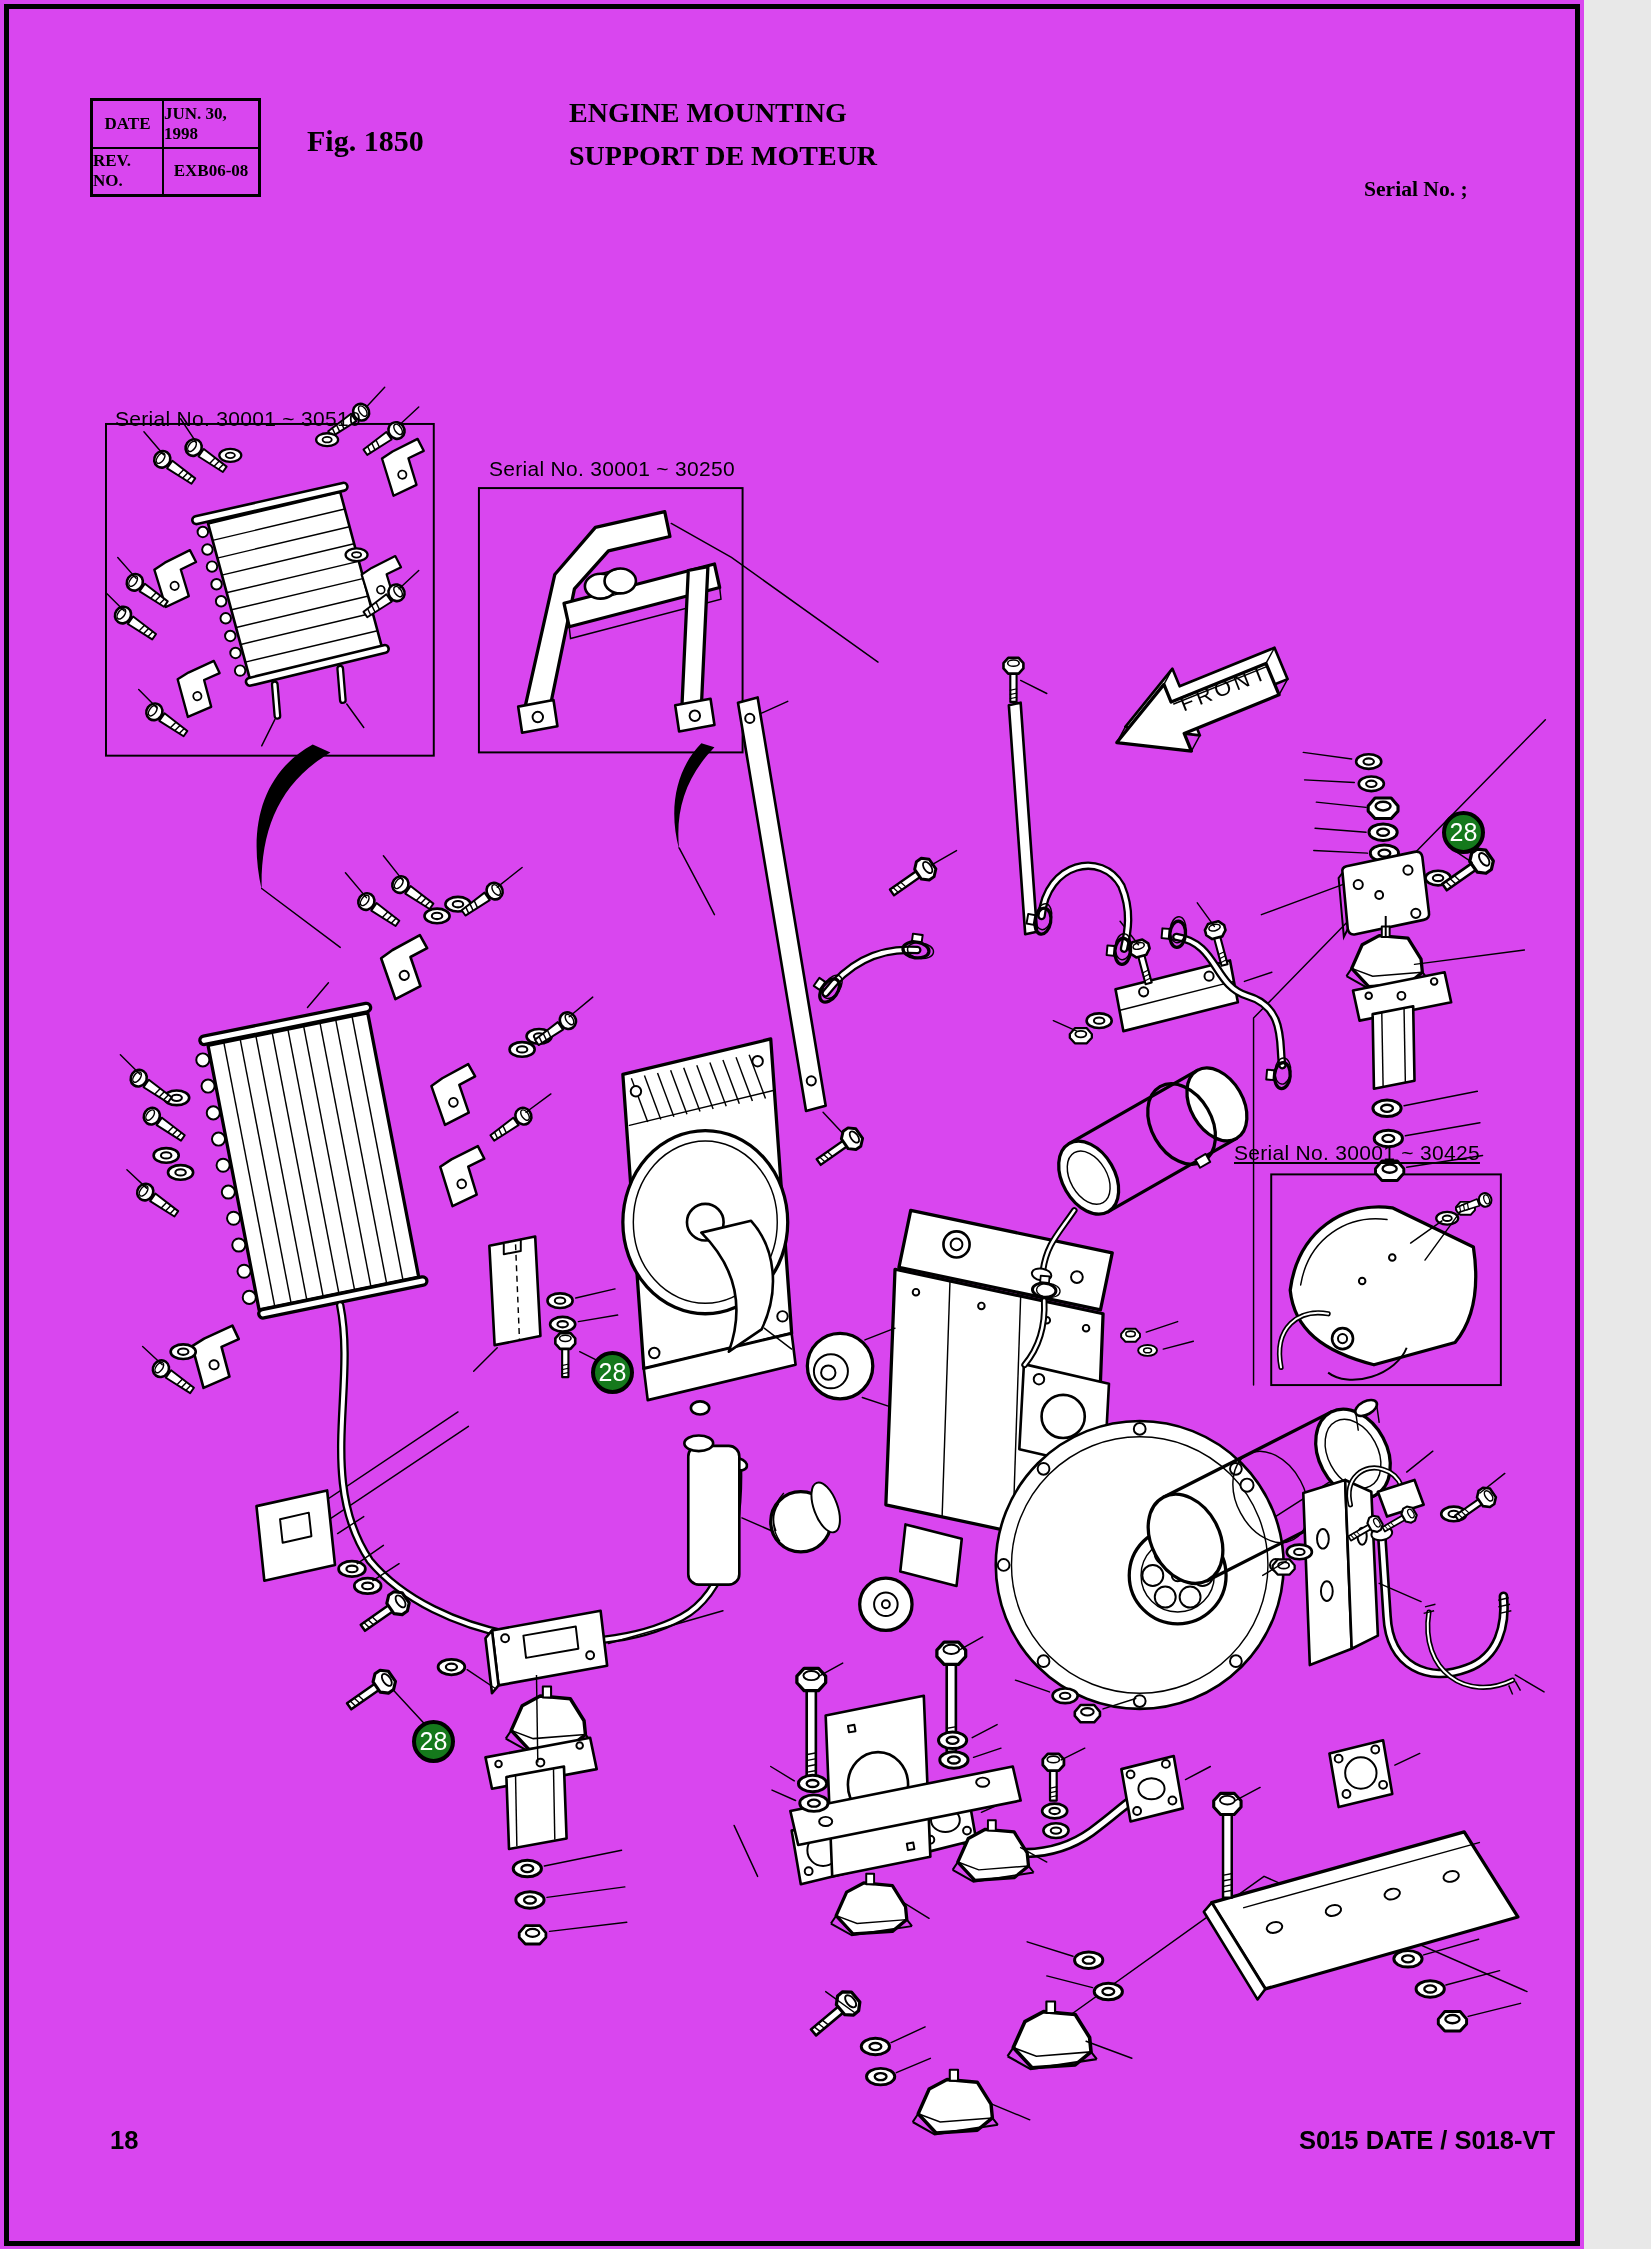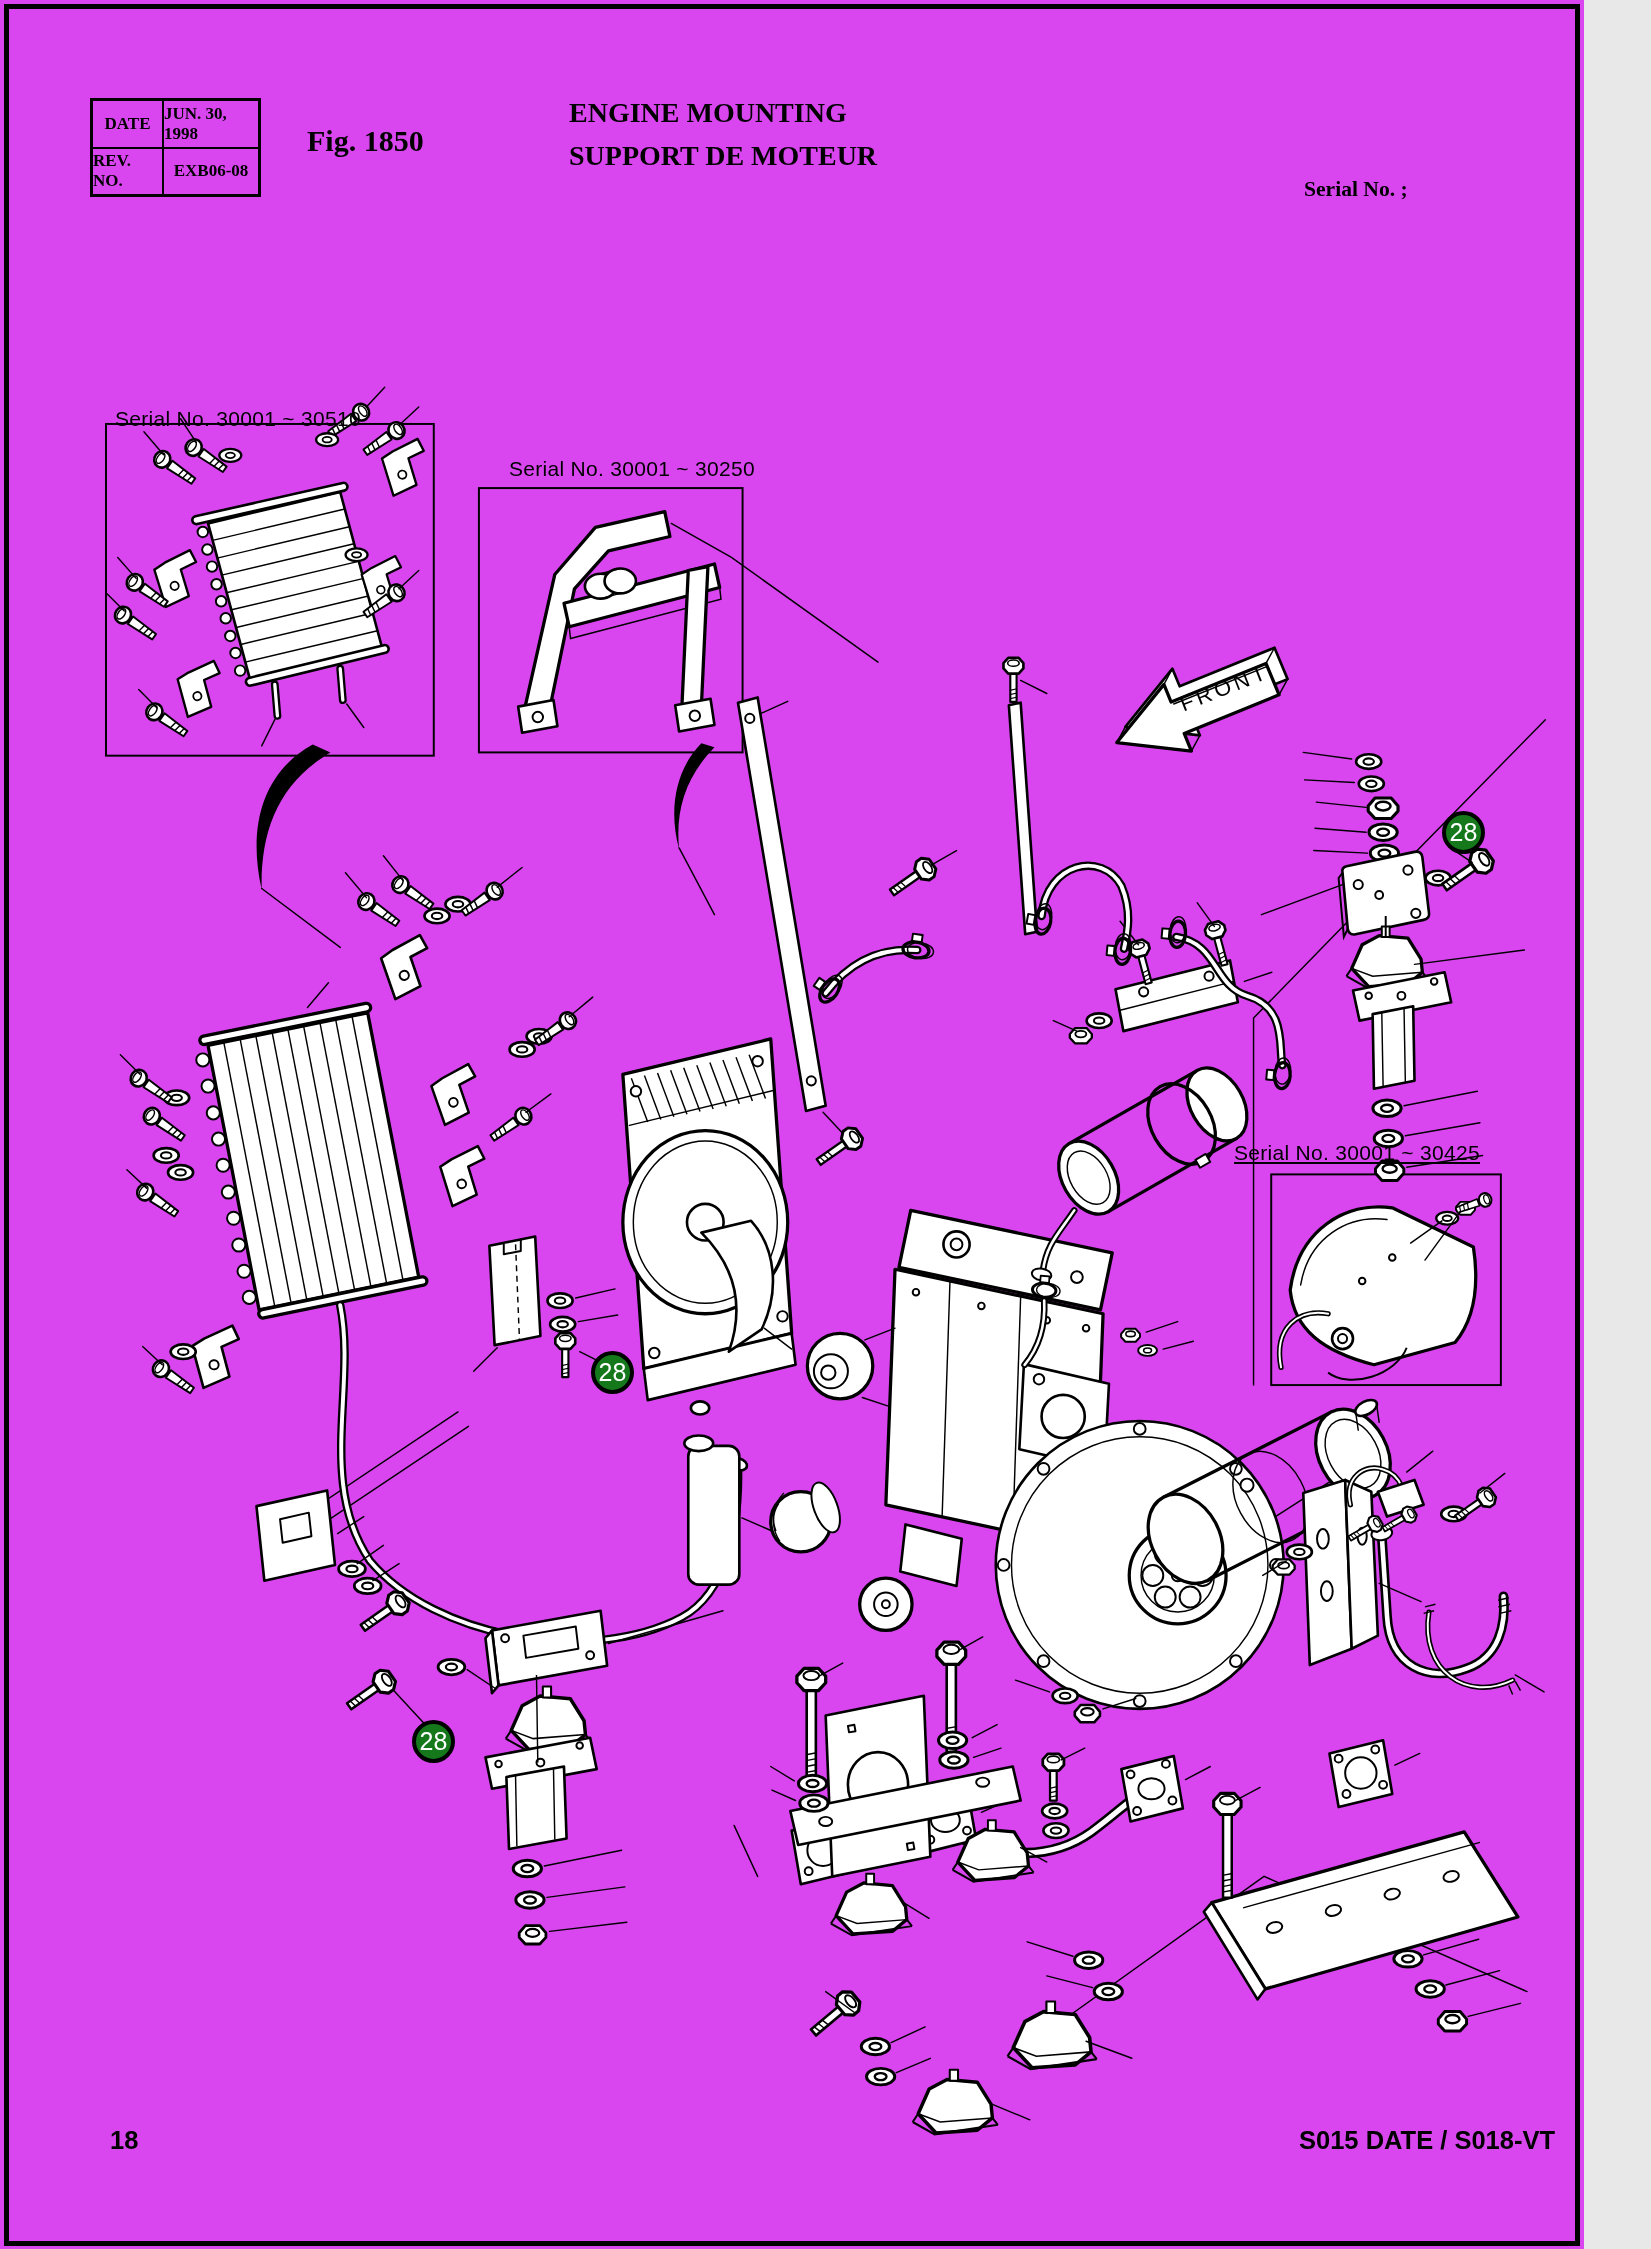--- a/index.html
+++ b/index.html
@@ -12,21 +12,21 @@
   .info-table{position:absolute;left:90px;top:98px;width:165px;height:93px;border:3.3px solid #000;
               display:flex;flex-direction:column;font-family:"Liberation Serif",serif;font-weight:bold;}
   .info-row{flex:1;display:flex;}
   .info-row + .info-row{border-top:2.6px solid #000;}
   .info-cell{display:flex;align-items:center;justify-content:center;font-size:17px;}
   .info-label{width:69px;border-right:2.6px solid #000;}
   .info-value{flex:1;}
   .fig-label{left:307px;top:124px;font-size:30px;}
   .title1{left:569px;top:97px;font-size:28px;}
   .title2{left:569px;top:140px;font-size:28px;}
-  .serial-note{left:1304px;top:177px;font-size:21.6px;}
+  .serial-note{left:1364px;top:177px;font-size:21.6px;}
   
   .range-label{font-size:21px;letter-spacing:0.3px;}
   .front-label{left:1159px;top:675px;width:131px;text-align:center;font-size:21.6px;letter-spacing:3.9px;
                transform:rotate(-21.5deg);transform-origin:center;}
   .callout{position:absolute;width:43px;height:43px;border:4.6px solid #000;border-radius:50%;
            box-sizing:border-box;display:flex;align-items:center;justify-content:center;
            color:#fff;font-size:25px;line-height:1;}
   
   .page-num{left:110px;top:2126px;font-size:25.5px;font-weight:bold;}
   .model{left:1299px;top:2126px;width:216px;text-align:right;font-size:25.5px;font-weight:bold;}
@@ -581,21 +581,21 @@
       <div class="info-cell info-label">REV. NO.</div>
       <div class="info-cell info-value">EXB06-08</div>
     </div>
   </div>
   <div class="abs serif fig-label">Fig. 1850</div>
   <div class="abs serif title1">ENGINE MOUNTING</div>
   <div class="abs serif title2">SUPPORT DE MOTEUR</div>
   <div class="abs serif serial-note">Serial No. ;</div>
 
   <div class="abs range-label" style="left:115px;top:407px;">Serial No. 30001 ~ 30510</div>
-  <div class="abs range-label" style="left:489px;top:457px;margin-left:20px;">Serial No. 30001 ~ 30250</div>
+  <div class="abs range-label" style="left:489px;top:457px;">Serial No. 30001 ~ 30250</div>
   <div class="abs range-label" style="left:1234px;top:1141px;text-decoration:underline;">Serial No.  30001 ~ 30425</div>
   <div class="abs front-label">FRONT</div>
 
   <div class="callout" style="left: 1442px; top: 811px; background: rgb(21, 121, 28);">28</div>
   <div class="callout" style="left: 591px; top: 1351px; background: rgb(21, 121, 28);">28</div>
   <div class="callout" style="left: 412px; top: 1720px; background: rgb(21, 121, 28);">28</div>
 
   <div class="abs page-num">18</div>
   <div class="abs model">S015 DATE / S018-VT</div>
 </div>

